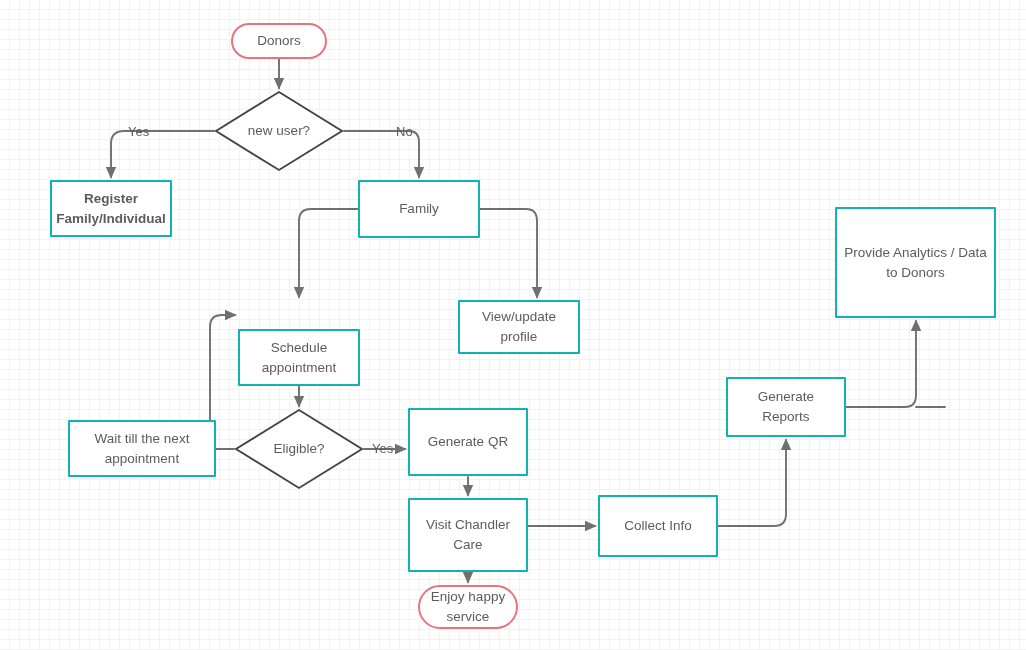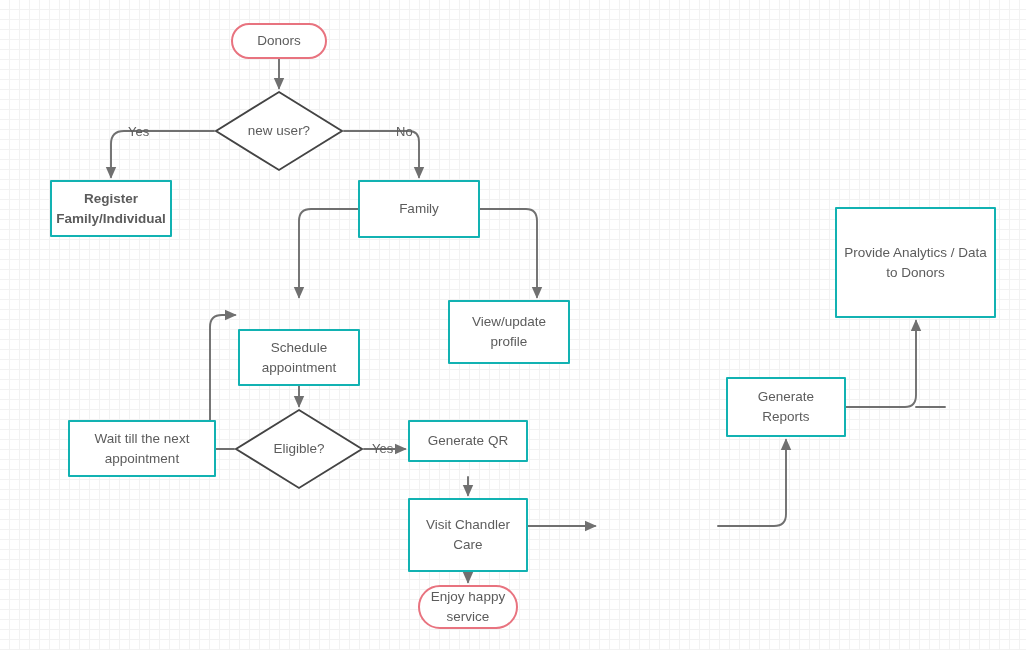--- a/index.html
+++ b/index.html
@@ -143,47 +143,50 @@
   </div>
 
   <div class="node process" style="left:358px; top:180px; width:122px; height:58px;">
     <span>Family</span>
   </div>
 
   <div class="node process" style="left:238px; top:300px; width:122px; height:57px;margin-top:29px;">
     <span>Schedule<br>appointment</span>
   </div>
 
-  <div class="node process" style="left:448px; top:300px; width:122px; height:64px;">
+  <div class="node process" style="left:458px; top:300px; width:122px; height:54px;">
     <span>View/update<br>profile</span>
   </div>
 
   <div class="node process" style="left:68px; top:420px; width:148px; height:57px;">
     <span>Wait till the next<br>appointment</span>
   </div>
 
   <div class="node decision" style="left:234px; top:408px; width:130px; height:82px;">
     <svg class="diamond-svg" viewBox="0 0 130 82" preserveAspectRatio="none">
       <polygon points="65,2 128,41 65,80 2,41" fill="#ffffff" stroke="#444444" stroke-width="1.9"></polygon>
     </svg>
     <span class="dtext">Eligible?</span>
   </div>
 
-  <div class="node process" style="left:408px; top:420px; width:120px; height:42px;justify-content:center;">
+  <div class="node process" style="left:408px; top:408px; width:120px; height:68px;justify-content:center;">
     <span>Generate QR</span>
   </div>
 
   <div class="node process" style="left:408px; top:498px; width:120px; height:74px;">
     <span>Visit Chandler<br>Care</span>
   </div>
 
   <div class="node terminal" style="left:418px; top:585px; width:100px; height:44px;">
     <span>Enjoy happy<br>service</span>
   </div>
 
+  <div class="node process" style="left:598px; top:495px; width:120px; height:62px;">
+    <span>Collect Info</span>
+  </div>
 
   <div class="node process" style="left:726px; top:377px; width:120px; height:60px;">
     <span>Generate<br>Reports</span>
   </div>
 
   <div class="node process" style="left:835px; top:207px; width:161px; height:111px;">
     <span>Provide Analytics / Data<br>to Donors</span>
   </div>
 
   <div class="edge-label" style="left:128px; top:124px;"><span>Yes</span></div>

